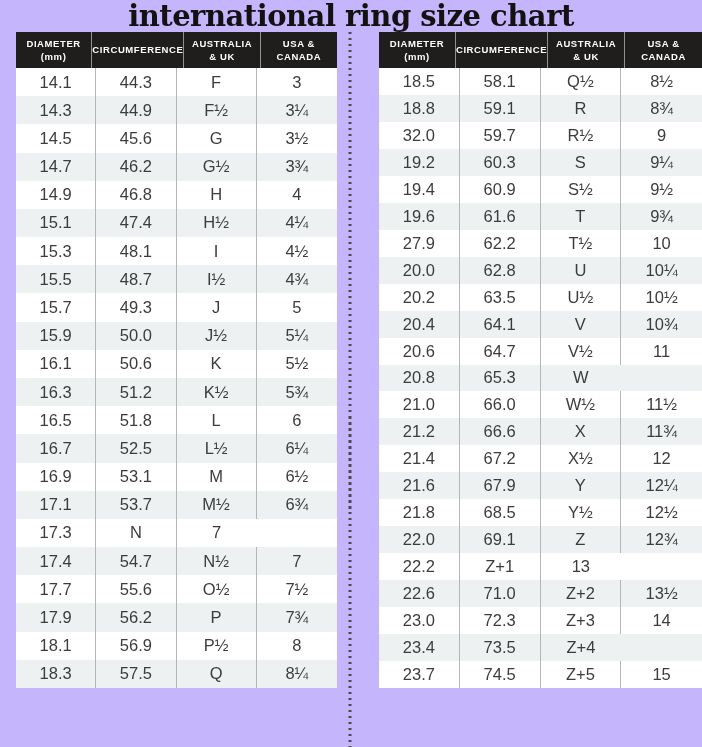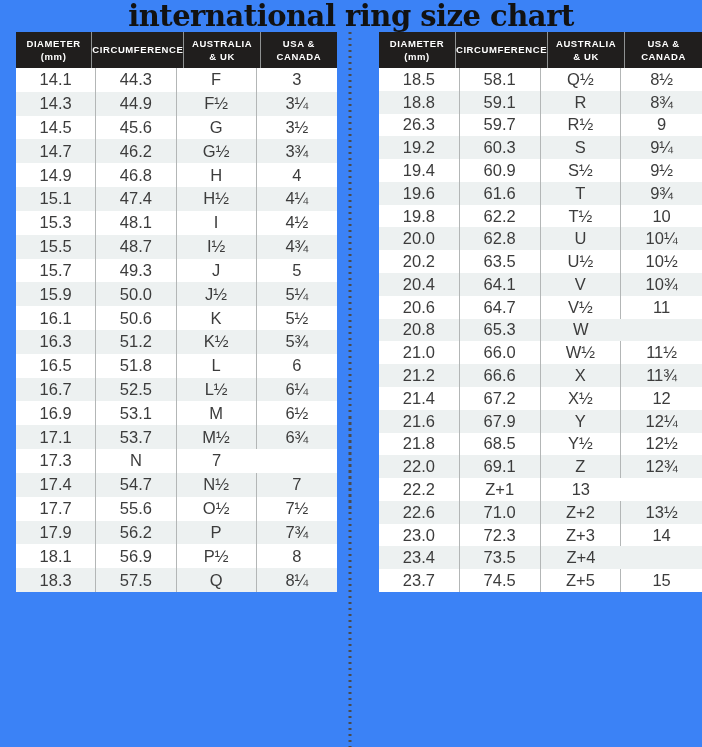--- a/index.html
+++ b/index.html
@@ -1,19 +1,19 @@
 <!DOCTYPE html>
 <html><head>
 <meta charset="utf-8">
 <style>
   * { box-sizing: border-box; }
   html, body { margin: 0; padding: 0; background: #ffffff; }
   .canvas {
     width: 702px; height: 747px;
-    background: #3b82f6;
+    background: #c4b5fd;
     font-family: "Liberation Sans", sans-serif;
     overflow: hidden;
     position: relative;
   }
   .title {
     height: 32px;
     display: flex; align-items: flex-end; justify-content: center;
     font-family: "DejaVu Serif", serif;
     font-weight: 800;
     font-size: 29px;
@@ -48,21 +48,21 @@
     font-weight: bold;
     letter-spacing: 0.6px;
     line-height: 1.4;
     text-align: center;
     white-space: pre-line;
     display: flex; align-items: center; justify-content: center;
     border-right: 1px solid #8f9292;
   }
   .th:last-child { border-right: none; }
   .tbody {
-    height: 524px;
+    height: 620px;
     display: grid;
     grid-auto-rows: 1fr;
   }
   .tr { display: grid; grid-template-columns: repeat(4, 1fr); background: #ffffff; }
   .tr:nth-child(even) { background: #edf1f1; }
   .td {
     display: flex; align-items: center; justify-content: center;
     font-size: 16.5px;
     color: #3c3c3c;
     border-right: 1px solid #b3b6b6;
@@ -239,21 +239,21 @@
             <div class="td">Q½</div>
             <div class="td">8½</div>
           </div>
           <div class="tr">
             <div class="td">18.8</div>
             <div class="td">59.1</div>
             <div class="td">R</div>
             <div class="td">8¾</div>
           </div>
           <div class="tr">
-            <div class="td">26.3</div>
+            <div class="td">32.0</div>
             <div class="td">59.7</div>
             <div class="td">R½</div>
             <div class="td">9</div>
           </div>
           <div class="tr">
             <div class="td">19.2</div>
             <div class="td">60.3</div>
             <div class="td">S</div>
             <div class="td">9¼</div>
           </div>
@@ -263,21 +263,21 @@
             <div class="td">S½</div>
             <div class="td">9½</div>
           </div>
           <div class="tr">
             <div class="td">19.6</div>
             <div class="td">61.6</div>
             <div class="td">T</div>
             <div class="td">9¾</div>
           </div>
           <div class="tr">
-            <div class="td">19.8</div>
+            <div class="td">27.9</div>
             <div class="td">62.2</div>
             <div class="td">T½</div>
             <div class="td">10</div>
           </div>
           <div class="tr">
             <div class="td">20.0</div>
             <div class="td">62.8</div>
             <div class="td">U</div>
             <div class="td">10¼</div>
           </div>

